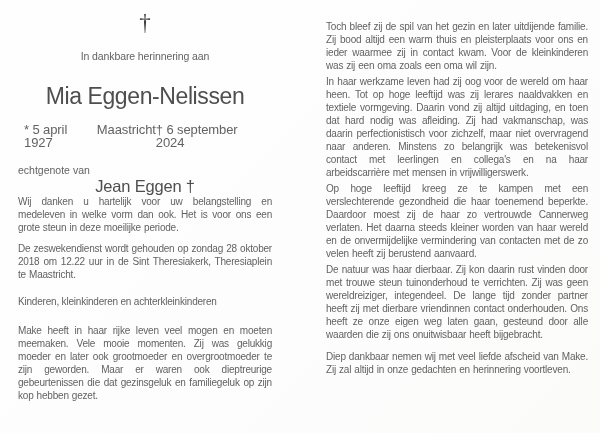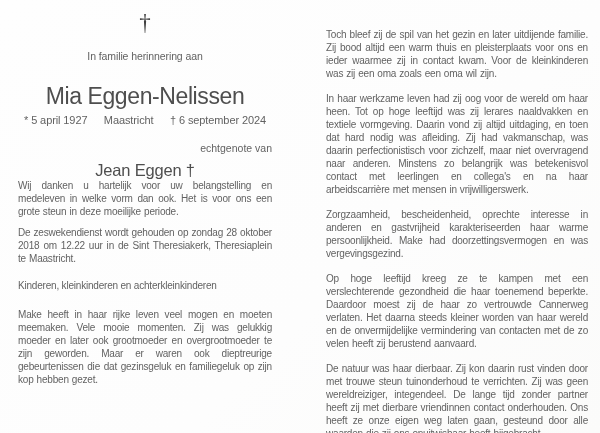--- a/index.html
+++ b/index.html
@@ -43,84 +43,82 @@
   .deceased-name {
     margin-top: 20px;
     text-align: center;
     font-size: 23px;
     line-height: 26px;
     letter-spacing: -0.4px;
     color: var(--heading);
     font-weight: 400;
   }
   .dates-row {
-    margin-top: 5px;
+    margin-top: 14px;
     display: flex;
     justify-content: space-between;
     align-items: baseline;
     padding: 0 6px;
-    font-size: 11px;
+    font-size: 13px;
     line-height: 13px;
     letter-spacing: -0.1px;
   }
   .spouse-label {
     margin-top: 15px;
-    text-align: right;
+    text-align: left;
     font-size: 10.5px;
     line-height: 13px;
   }
   .spouse-name {
-    margin-top: 6px;
     text-align: center;
     font-size: 16.5px;
     line-height: 18px;
     letter-spacing: -0.2px;
     color: var(--heading);
   }
   .para {
     font-size: 10px;
     line-height: 13px;
     letter-spacing: -0.2px;
     text-align: justify;
     word-spacing: 0.5px;
   }
   .page-left .para-thanks   { }
   .page-left .para-service  { margin-top: 8px; }
   .page-left .family-line   { margin-top: 14px; font-size: 10px; line-height: 13px; letter-spacing: -0.2px; text-align: left; }
   .page-left .para-memories { margin-top: 16px; }
 
-  .page-right .para { margin-top: 12px; }
-  .page-right .para:first-child { margin-top: 16px; }
+  .page-right .para { margin-top: 3px; }
+  .page-right .para:first-child { margin-top: 8px; }
   .page-right .para-farewell { margin-top: 9px; }
 </style>
 </head>
 <body>
 
 <div>
 
   <div class="page page-left">
     <div class="cross-top">†</div>
-    <div class="intro-line">In familie herinnering aan</div>
+    <div class="intro-line">In dankbare herinnering aan</div>
     <div class="deceased-name">Mia Eggen-Nelissen</div>
     <div class="dates-row">
       <span>* 5 april 1927</span>
       <span>Maastricht</span>
       <span>† 6 september 2024</span>
     </div>
     <div class="spouse-label">echtgenote van</div>
     <div class="spouse-name">Jean Eggen †</div>
     <div class="para para-thanks">Wij danken u hartelijk voor uw belangstelling en medeleven in welke vorm dan ook. Het is voor ons een grote steun in deze moeilijke periode.</div>
     <div class="para para-service">De zeswekendienst wordt gehouden op zondag 28 oktober 2018 om 12.22 uur in de Sint Theresiakerk, Theresiaplein te Maastricht.</div>
     <div class="family-line">Kinderen, kleinkinderen en achterkleinkinderen</div>
     <div class="para para-memories">Make heeft in haar rijke leven veel mogen en moeten meemaken. Vele mooie momenten. Zij was gelukkig moeder en later ook grootmoeder en overgrootmoeder te zijn geworden. Maar er waren ook dieptreurige gebeurtenissen die dat gezinsgeluk en familiegeluk op zijn kop hebben gezet.</div>
   </div>
 
   <div class="page page-right">
     <div class="para">Toch bleef zij de spil van het gezin en later uitdijende familie. Zij bood altijd een warm thuis en pleisterplaats voor ons en ieder waarmee zij in contact kwam. Voor de kleinkinderen was zij een oma zoals een oma wil zijn.</div>
     <div class="para">In haar werkzame leven had zij oog voor de wereld om haar heen. Tot op hoge leeftijd was zij lerares naaldvakken en textiele vormgeving. Daarin vond zij altijd uitdaging, en toen dat hard nodig was afleiding. Zij had vakmanschap, was daarin perfectionistisch voor zichzelf, maar niet overvragend naar anderen. Minstens zo belangrijk was betekenisvol contact met leerlingen en collega's en na haar arbeidscarrière met mensen in vrijwilligerswerk.</div>
-    <div class="para">Zorgzaamheid, bescheidenheid, oprechte interesse in anderen en gastvrijheid karakteriseerden haar warme persoonlijkheid. Make had doorzettingsvermogen en was vergevingsgezind.</div>
     <div class="para">Op hoge leeftijd kreeg ze te kampen met een verslechterende gezondheid die haar toenemend beperkte. Daardoor moest zij de haar zo vertrouwde Cannerweg verlaten. Het daarna steeds kleiner worden van haar wereld en de onvermijdelijke vermindering van contacten met de zo velen heeft zij berustend aanvaard.</div>
     <div class="para">De natuur was haar dierbaar. Zij kon daarin rust vinden door met trouwe steun tuinonderhoud te verrichten. Zij was geen wereldreiziger, integendeel. De lange tijd zonder partner heeft zij met dierbare vriendinnen contact onderhouden. Ons heeft ze onze eigen weg laten gaan, gesteund door alle waarden die zij ons onuitwisbaar heeft bijgebracht.</div>
     <div class="para para-farewell">Diep dankbaar nemen wij met veel liefde afscheid van Make. Zij zal altijd in onze gedachten en herinnering voortleven.</div>
 
   </div>
 
 </div>
 
 </body></html>

